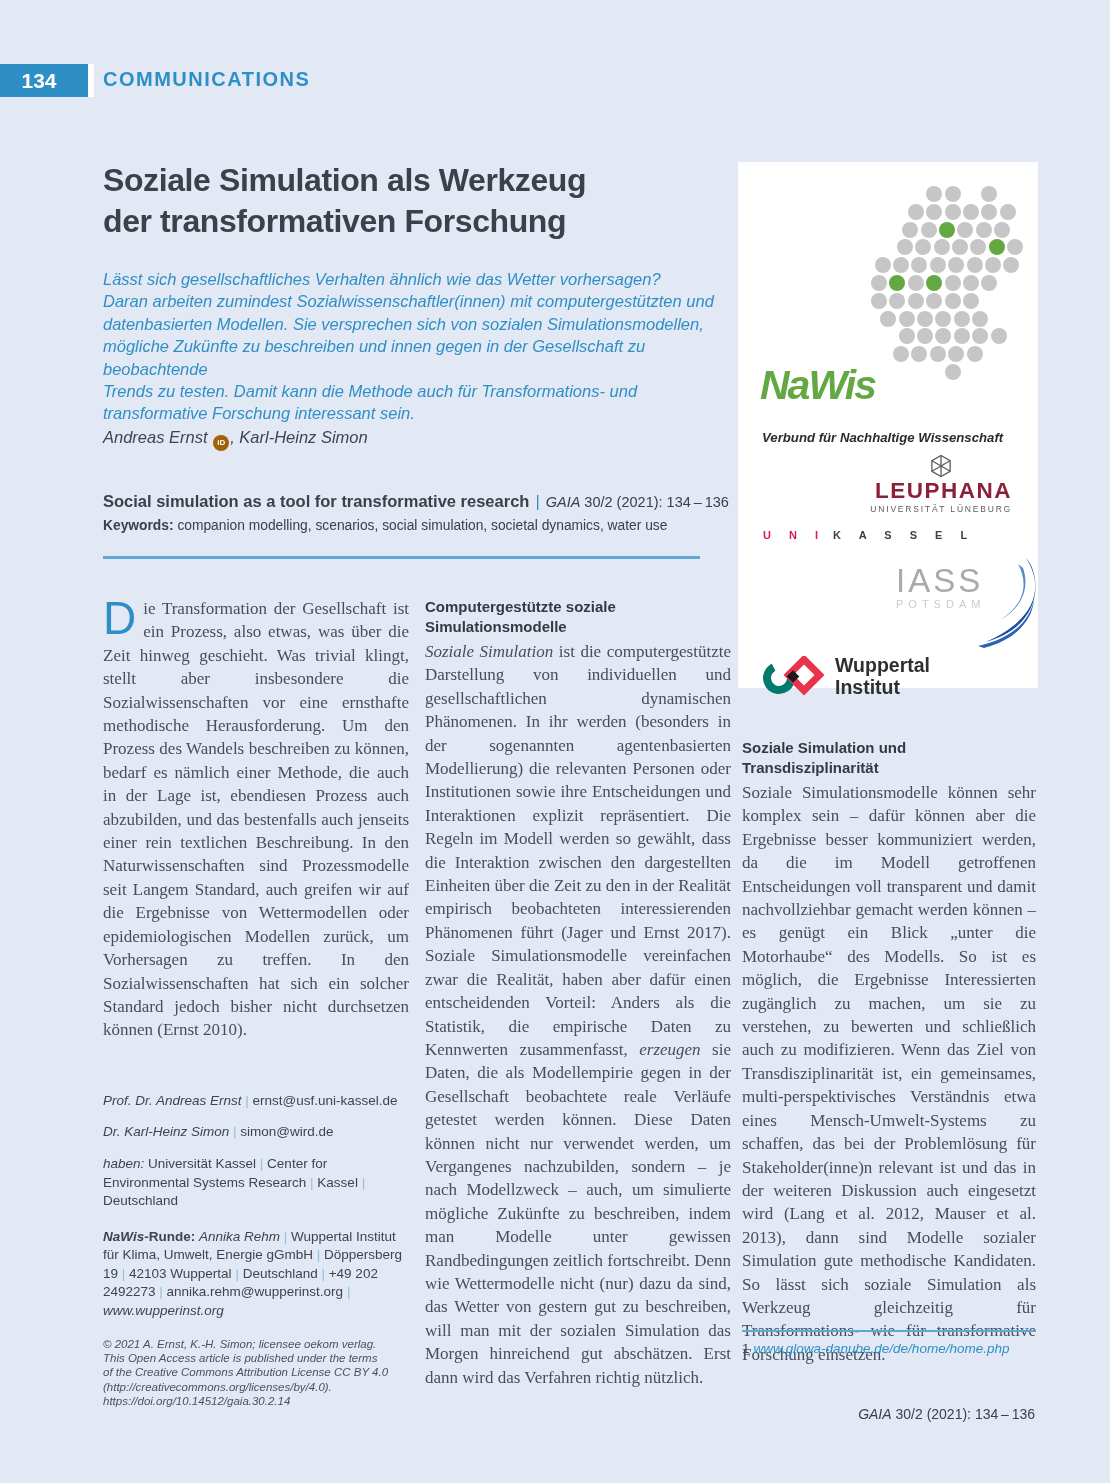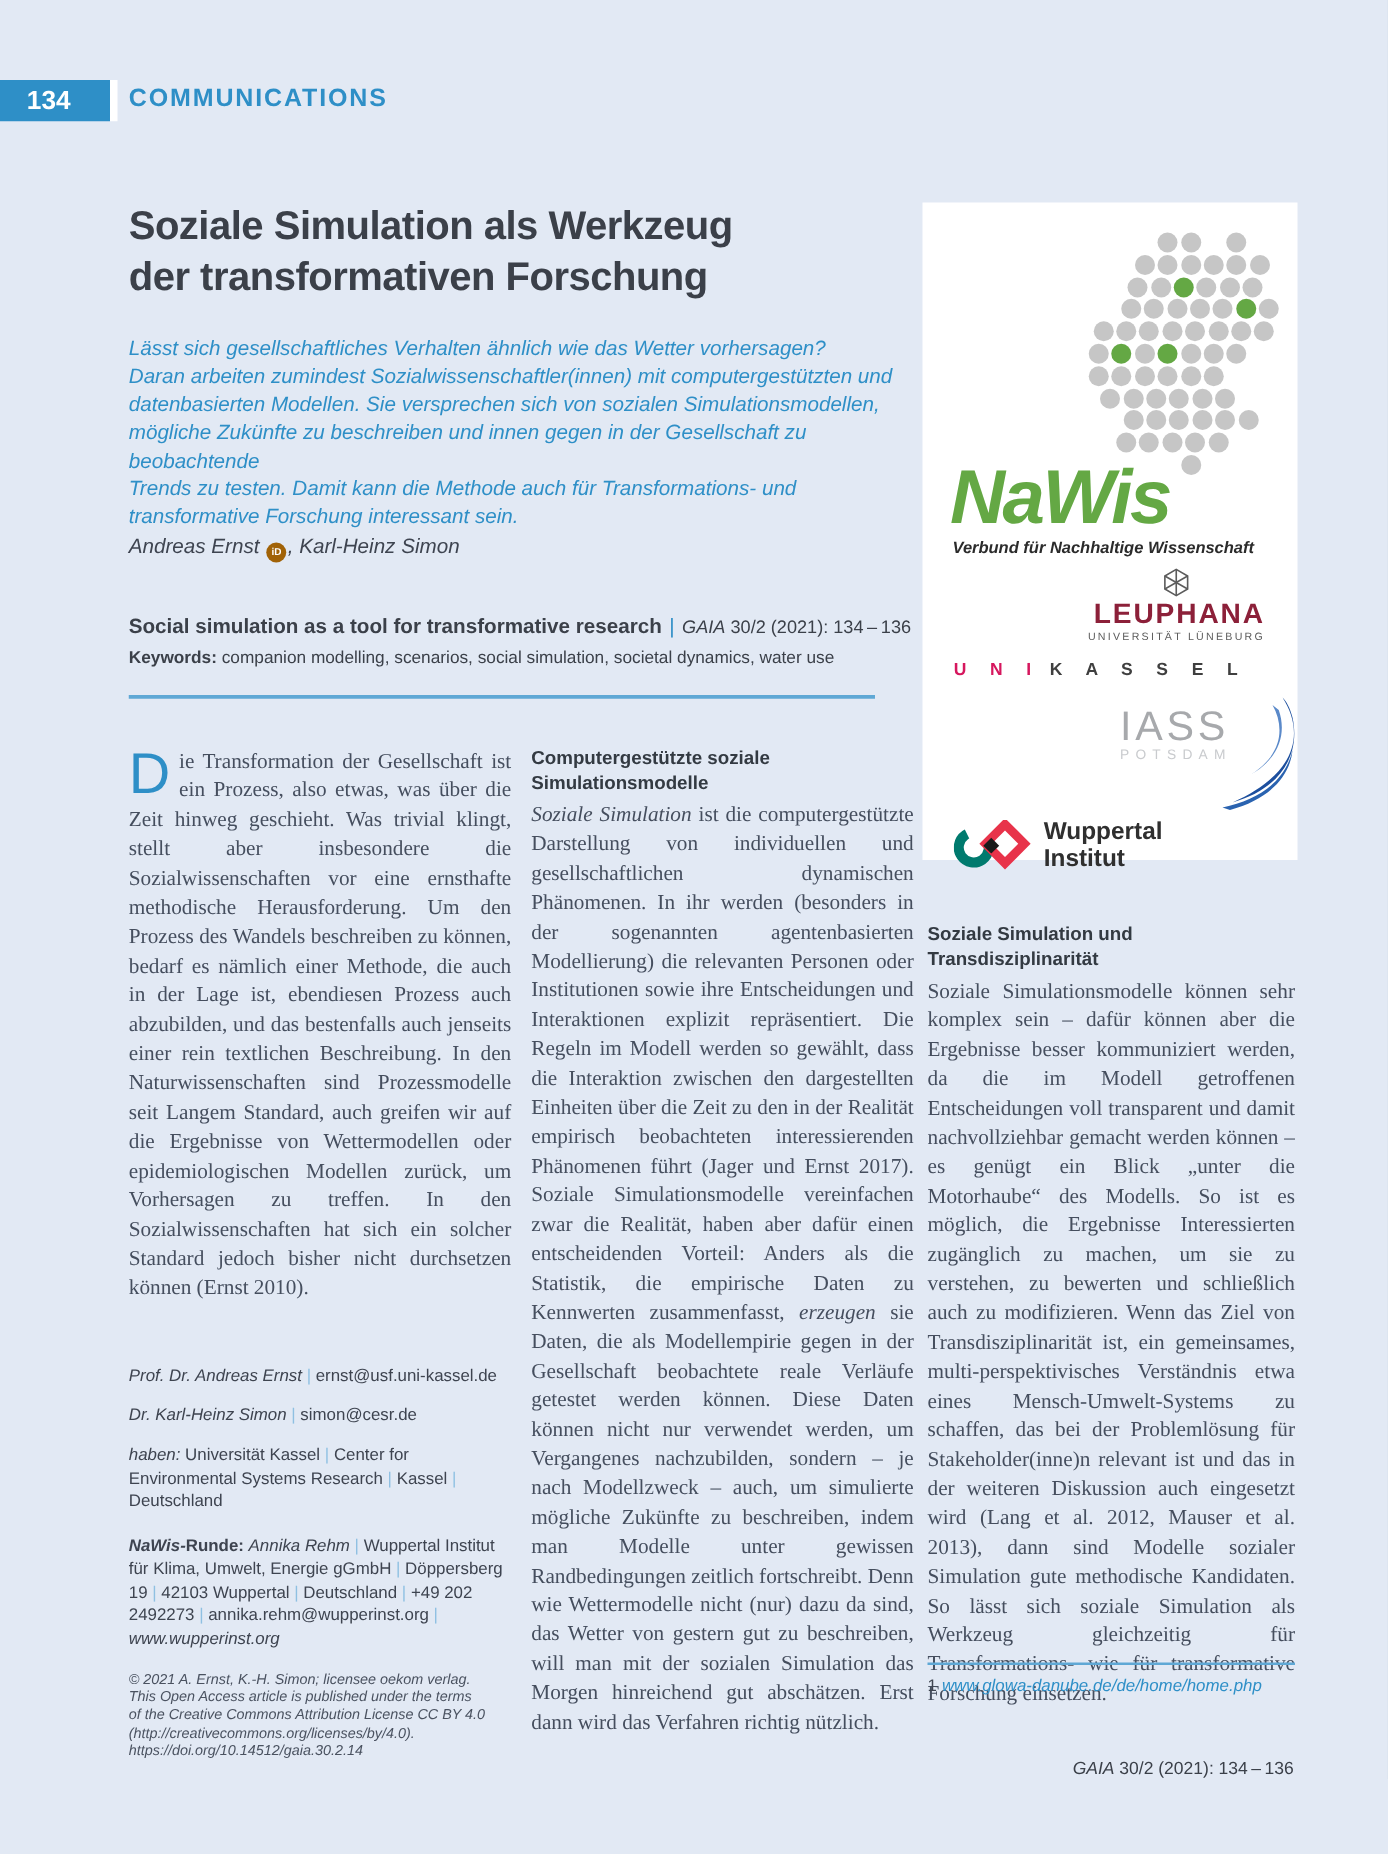--- a/index.html
+++ b/index.html
@@ -60,29 +60,29 @@
   .footer-cite{position:absolute;left:735px;top:1406px;width:300px;text-align:right;font-size:14px;color:#3b4049;}
 
   
   .panel{position:absolute;left:738px;top:162px;width:300px;height:526px;background:#fff;}
   .map{position:absolute;left:133px;top:24px;}
   .map-row{height:17.8px;white-space:nowrap;}
   .dot{display:inline-block;width:16px;height:16px;border-radius:50%;background:#c6c6c6;margin-right:2.4px;vertical-align:top;}
   .dot.green{background:#64a844;}
   .dot-gap{display:inline-block;width:18.4px;height:16px;}
   .nawis-word{position:absolute;left:22px;top:200px;color:#64a844;font-weight:bold;font-style:italic;
-    font-size:61px;letter-spacing:-2px;}
+    font-size:41px;letter-spacing:-2px;}
   .nawis-tag{position:absolute;left:24px;top:268px;color:#2b2b2b;font-weight:bold;font-style:italic;font-size:13.2px;}
 
   .leuphana{position:absolute;right:26px;top:292px;text-align:right;}
   .leuphana .hex{display:block;margin:0 auto 2px auto;width:24px;height:24px;}
   .leuphana .lname{color:#8c2039;font-weight:bold;font-size:22.5px;letter-spacing:1.5px;line-height:22px;}
   .leuphana .lsub{color:#5c5c5c;font-size:8.5px;letter-spacing:1.8px;margin-top:2px;}
 
-  .kassel{position:absolute;left:25px;top:360px;font-weight:bold;font-size:14px;letter-spacing:7.5px;line-height:26px;white-space:nowrap;}
+  .kassel{position:absolute;left:25px;top:360px;font-weight:bold;font-size:11px;letter-spacing:7.5px;line-height:26px;white-space:nowrap;}
   .kassel .kpink{color:#d6175e;}
   .kassel .kdark{color:#3f3f3f;}
 
   .iass{position:absolute;left:158px;top:402px;width:142px;}
   .iass .iname{color:#a7a9ac;font-size:33px;letter-spacing:3px;line-height:33px;}
   .iass .isub{color:#c9cbce;font-size:11px;letter-spacing:5px;margin-top:1px;}
   .iass .swoosh{position:absolute;left:52px;top:-8px;}
 
   .wuppertal{position:absolute;left:25px;top:492px;display:flex;align-items:flex-end;}
   .wuppertal .wtext{margin-left:10px;color:#2f2f2f;font-weight:bold;font-size:19.5px;line-height:22px;}
@@ -125,21 +125,21 @@
     </div>
   </div>
   <div class="rule"></div>
 
   <div class="col col1">
     <p style="margin:0;" lang="de">
       <span class="dropcap">D</span><span>ie Transformation der Gesellschaft ist ein Prozess, also etwas, was über die Zeit hinweg geschieht. Was trivial klingt, stellt aber insbesondere die Sozialwissenschaften vor eine ernsthafte methodische Herausforderung. Um den Prozess des Wandels beschreiben zu können, bedarf es nämlich einer Methode, die auch in der Lage ist, ebendiesen Prozess auch abzubilden, und das bestenfalls auch jenseits einer rein textlichen Beschreibung. In den Naturwissenschaften sind Prozessmodelle seit Langem Standard, auch greifen wir auf die Ergebnisse von Wettermodellen oder epidemiologischen Modellen zurück, um Vorhersagen zu treffen. In den Sozialwissenschaften hat sich ein solcher Standard jedoch bisher nicht durchsetzen können (Ernst 2010).</span>
     </p>
     <div class="contact">
       <div class="entry"><span class="sg-i">Prof. Dr. Andreas Ernst </span><span class="sg-sep">|</span><span class="sg-n"> ernst@usf.uni-kassel.de</span></div>
-      <div class="entry"><span class="sg-i">Dr. Karl-Heinz Simon </span><span class="sg-sep">|</span><span class="sg-n"> simon@cesr.de</span></div>
+      <div class="entry"><span class="sg-i">Dr. Karl-Heinz Simon </span><span class="sg-sep">|</span><span class="sg-n"> simon@wird.de</span></div>
       <div class="entry"><span class="sg-i">haben:</span><span class="sg-n"> Universität Kassel </span><span class="sg-sep">|</span><span class="sg-n"> Center for Environmental Systems Research </span><span class="sg-sep">|</span><span class="sg-n"> Kassel </span><span class="sg-sep">|</span><span class="sg-n"> Deutschland</span></div>
       <div class="entry nawis"><span class="sg-bi">NaWis-</span><span class="sg-b">Runde: </span><span class="sg-i">Annika Rehm </span><span class="sg-sep">|</span><span class="sg-n"> Wuppertal Institut für Klima, Umwelt, Energie gGmbH </span><span class="sg-sep">|</span><span class="sg-n"> Döppersberg 19 </span><span class="sg-sep">|</span><span class="sg-n"> 42103 Wuppertal </span><span class="sg-sep">|</span><span class="sg-n"> Deutschland </span><span class="sg-sep">|</span><span class="sg-n"> +49 202 2492273 </span><span class="sg-sep">|</span><span class="sg-n"> annika.rehm@wupperinst.org </span><span class="sg-sep">|</span><span class="sg-n"> </span><span class="sg-i">www.wupperinst.org</span></div>
     </div>
     <div class="license">
         <div>© 2021 A. Ernst, K.-H. Simon; licensee oekom verlag.</div>
         <div>This Open Access article is published under the terms</div>
         <div>of the Creative Commons Attribution License CC BY 4.0</div>
         <div>(http://creativecommons.org/licenses/by/4.0).</div>
         <div>https://doi.org/10.14512/gaia.30.2.14</div>
       </div>

